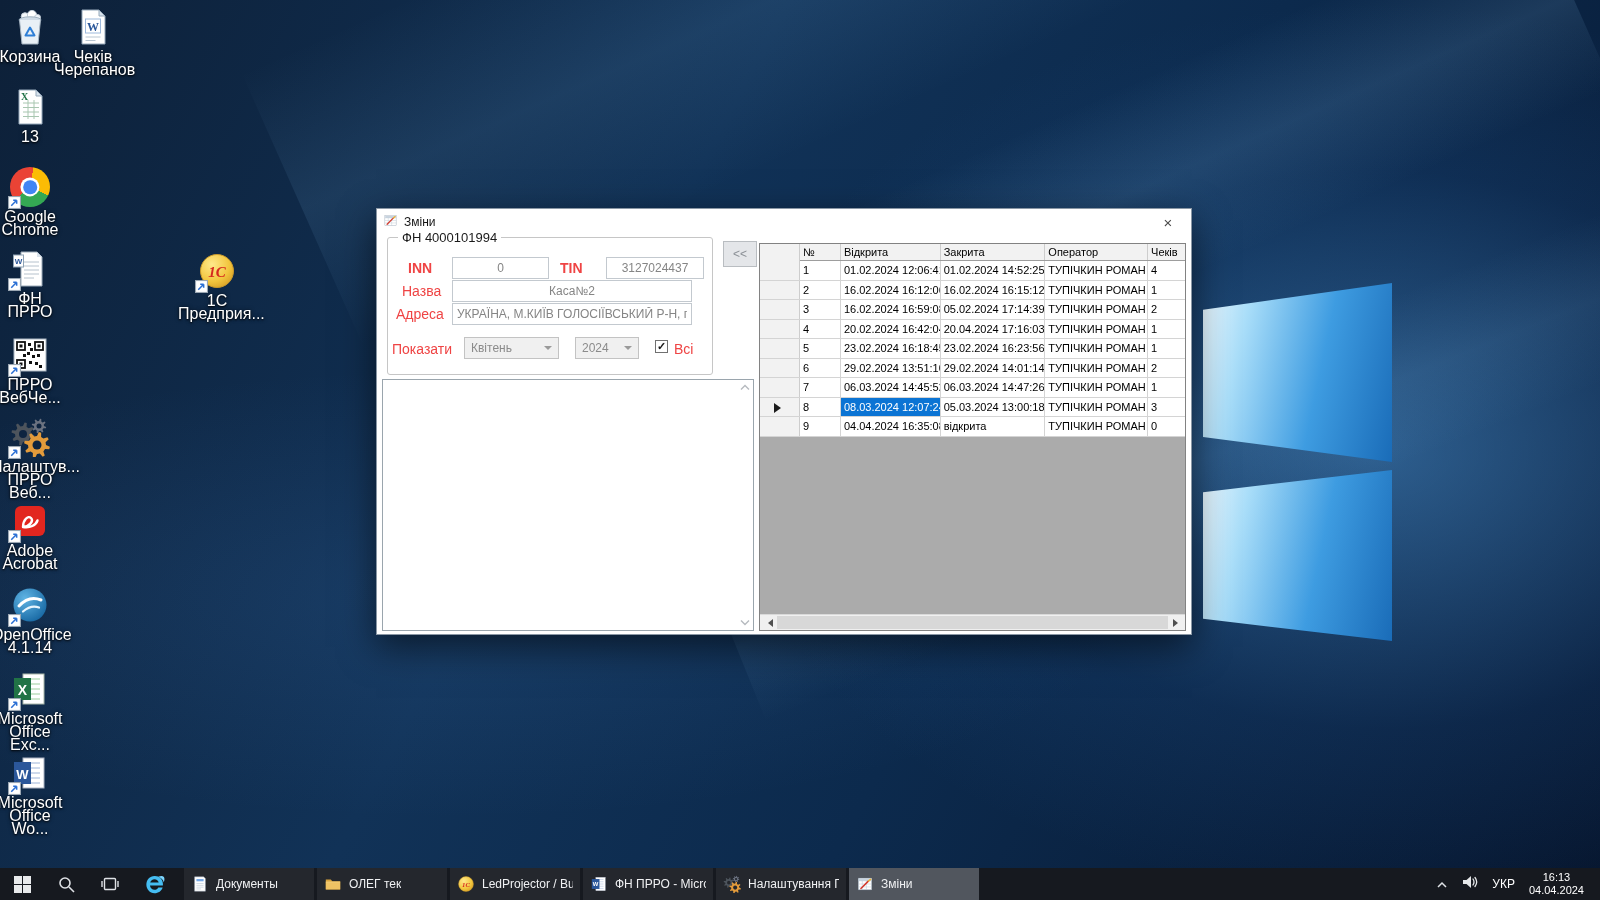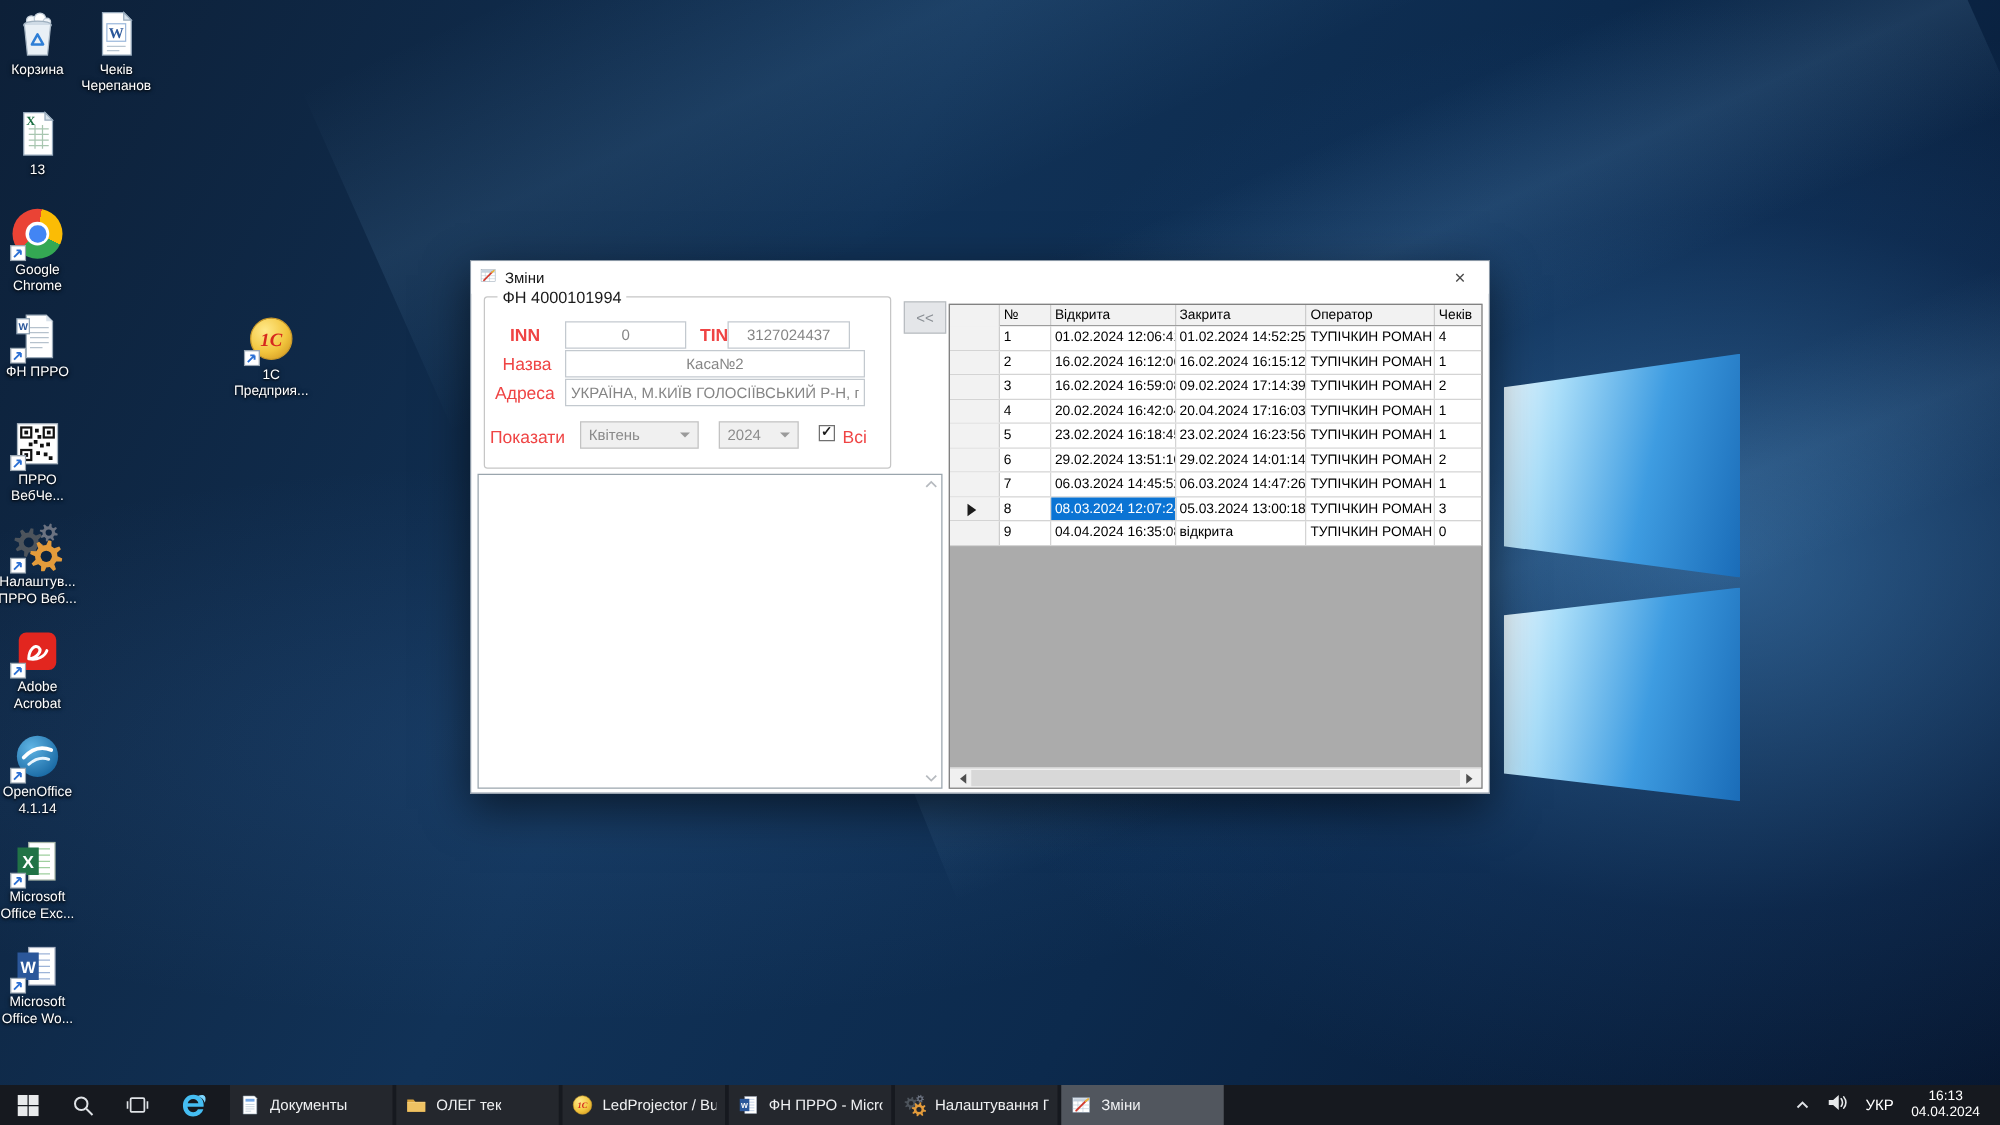--- a/index.html
+++ b/index.html
@@ -23,21 +23,21 @@
   .pane{position:absolute;background:linear-gradient(102deg,#eef9ff 0%,#aadef9 22%,#3e9ce1 60%,#1a6cb8 100%);
     filter:drop-shadow(0 0 28px rgba(120,190,255,.8));}
   #pane-top{left:1203px;top:283px;width:189px;height:179px;
     clip-path:polygon(0 15%,100% 0,100% 100%,0 86%);}
   #pane-bottom{left:1203px;top:470px;width:189px;height:171px;
     clip-path:polygon(0 13%,100% 0,100% 100%,0 87%);}
 
   
   .d-icon{position:absolute;width:72px;display:flex;flex-direction:column;align-items:center;z-index:1;}
   .d-art{width:42px;height:42px;position:relative;display:flex;align-items:center;justify-content:center;}
-  .d-label{margin-top:2px;font-size:11px;line-height:13px;color:#fff;text-align:center;
+  .d-label{margin-top:2px;font-size:16px;line-height:13px;color:#fff;text-align:center;
     text-shadow:0 1px 2px rgba(0,0,0,.95),0 0 4px rgba(0,0,0,.6);max-width:78px;white-space:pre-line;}
   .sc-arrow{position:absolute;left:-1px;bottom:-1px;width:13px;height:13px;}
 
   
   #app-window{position:absolute;left:376px;top:208px;width:816px;height:427px;background:#fff;
     border:1px solid #8a97a5;box-shadow:0 12px 34px rgba(0,0,0,.55);z-index:2;font-size:13px;color:#111;}
   .titlebar{height:26px;display:flex;align-items:center;padding:0 6px;background:#fff;}
   .title-text{font-size:12px;color:#151515;margin-left:6px;}
   .close-btn{margin-left:auto;width:34px;height:24px;display:flex;align-items:center;justify-content:center;
     font-size:15px;color:#4a4a4a;}
@@ -314,21 +314,21 @@
     <span class="title-text">Зміни</span>
     <span class="close-btn">×</span>
   </div>
 
   <div class="groupbox">
     <span class="group-legend">ФН 4000101994</span>
 
     <span class="f-label b" style="left:20px;top:22px;">INN</span>
     <input class="fld center" style="left: 64px; top: 19px; width: 97px;" readonly="" value="0">
     <span class="f-label b" style="left:172px;top:22px;">TIN</span>
-    <input class="fld center" style="left: 194px; top: 19px; width: 98px;" readonly="" value="3127024437">
+    <input class="fld center" style="left: 218px; top: 19px; width: 98px;" readonly="" value="3127024437">
 
     <span class="f-label" style="left:14px;top:45px;">Назва</span>
     <input class="fld center" style="left: 64px; top: 42px; width: 240px;" readonly="" value="Каса№2">
 
     <span class="f-label" style="left:8px;top:68px;">Адреса</span>
     <input class="fld" style="left: 64px; top: 65px; width: 240px;" readonly="" value="УКРАЇНА, М.КИЇВ ГОЛОСІЇВСЬКИЙ Р-Н, пр.Г">
 
     <span class="f-label" style="left:4px;top:103px;">Показати</span>
     <div class="combo" style="left:76px;top:99px;width:95px;">
       <span>Квітень</span>
@@ -378,21 +378,21 @@
           <div class="g-cell" style="width:41px;">2</div>
           <div class="g-cell" style="width:100px;">16.02.2024 16:12:06</div>
           <div class="g-cell" style="width:105px;">16.02.2024 16:15:12</div>
           <div class="g-cell" style="width:103px;">ТУПІЧКИН РОМАН ...</div>
           <div class="g-cell" style="width:37px;border-right:none;">1</div>
         </div>
         <div class="g-row">
           <div class="g-rowhdr"></div>
           <div class="g-cell" style="width:41px;">3</div>
           <div class="g-cell" style="width:100px;">16.02.2024 16:59:08</div>
-          <div class="g-cell" style="width:105px;">09.02.2024 17:14:39</div>
+          <div class="g-cell" style="width:105px;">05.02.2024 17:14:39</div>
           <div class="g-cell" style="width:103px;">ТУПІЧКИН РОМАН ...</div>
           <div class="g-cell" style="width:37px;border-right:none;">2</div>
         </div>
         <div class="g-row">
           <div class="g-rowhdr"></div>
           <div class="g-cell" style="width:41px;">4</div>
           <div class="g-cell" style="width:100px;">20.02.2024 16:42:04</div>
           <div class="g-cell" style="width:105px;">20.04.2024 17:16:03</div>
           <div class="g-cell" style="width:103px;">ТУПІЧКИН РОМАН ...</div>
           <div class="g-cell" style="width:37px;border-right:none;">1</div>

